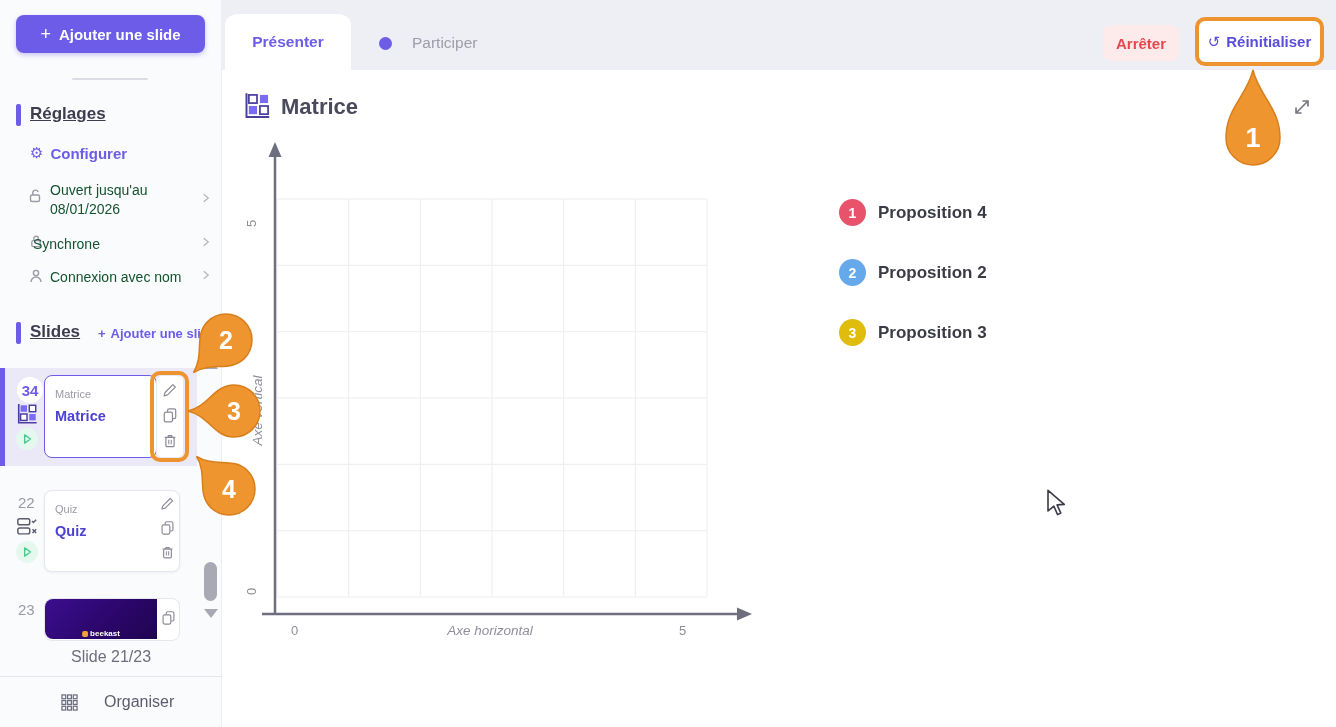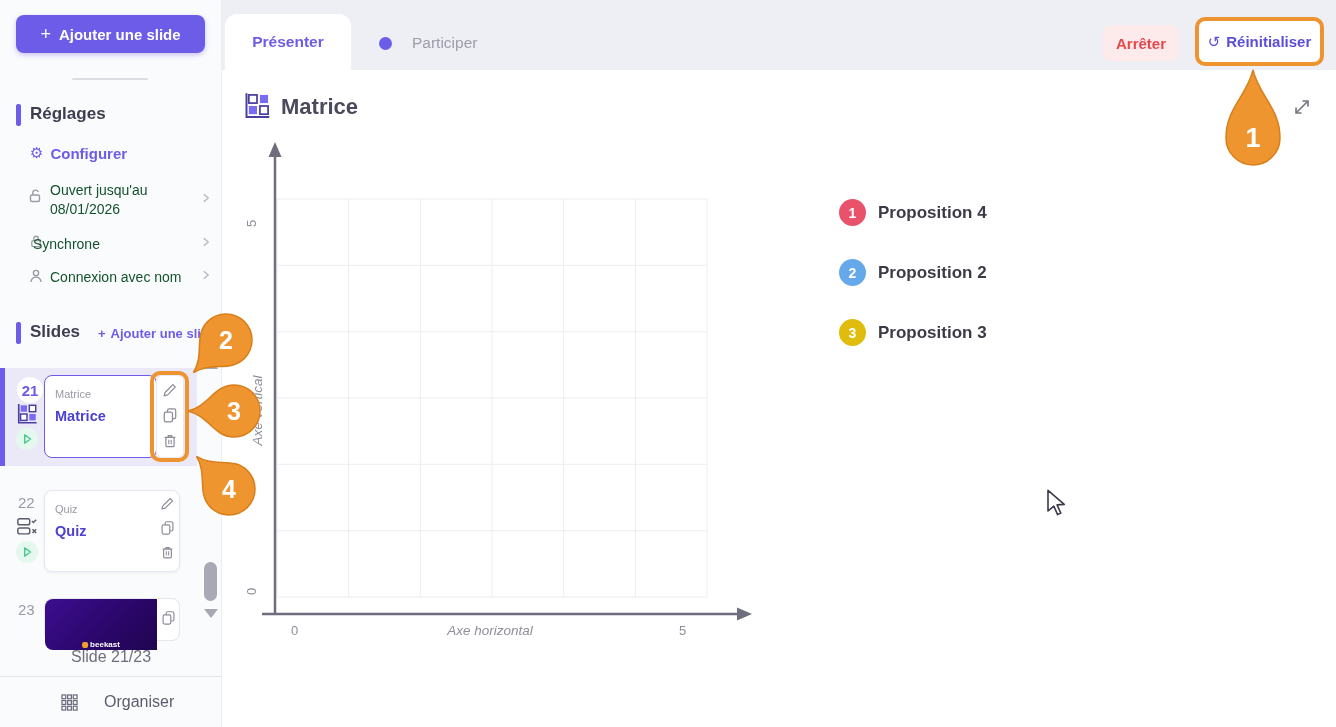--- a/index.html
+++ b/index.html
@@ -10,21 +10,21 @@
 
   
   #sidebar { position:absolute; left:0; top:0; width:222px; height:727px;
              background:#fafbfd; border-right:1px solid #eceef4; }
   .add-slide-btn { left:16px; top:15px; width:189px; height:38px; background:#6c5ce7;
                    border-radius:8px; color:#fff; display:flex; align-items:center; justify-content:center;
                    gap:8px; font-size:15px; font-weight:bold; box-shadow:0 2px 5px rgba(108,92,231,.35); cursor:pointer; }
   .add-slide-btn .plus { font-size:18px; font-weight:normal; }
   .divider-sm { left:72px; top:78px; width:76px; height:2px; background:#dcdce4; border-radius:1px; }
   .section-bar { width:5px; height:22px; background:#6c5ce7; border-radius:2px; }
-  .section-title { font-size:17px; font-weight:bold; color:#3d3d4f; }
+  .section-title { font-size:17px; font-weight:bold; color:#3d3d4f;text-decoration:underline; }
   .cfg-row { left:30px; top:144px; display:flex; align-items:center; gap:7px; color:#6c5ce7;
              font-size:15px; font-weight:bold; cursor:pointer; }
   .gear { font-family:"DejaVu Sans", sans-serif; font-size:15px; }
   .set-row { color:#14532d; font-size:14px; }
   .chev { width:12px; height:12px; }
   .slides-add { display:flex; align-items:center; gap:5px; color:#6c5ce7; font-size:13px; font-weight:bold; cursor:pointer; }
 
   .sel-row { left:0; top:368px; width:197px; height:98px; background:#ebe9f8; }
   .sel-bar { left:0; top:368px; width:5px; height:98px; background:#6c5ce7; }
   .num-circle { width:26px; height:26px; border-radius:50%; background:#fff; color:#6c5ce7;
@@ -200,21 +200,21 @@
 
   <div class="abs section-bar" style="left:16px; top:322px;"></div>
   <div class="abs section-title" style="left:30px; top:322px;">Slides</div>
   <div class="abs slides-add" style="left:98px; top:326px;">
     <span>+</span>
     <span>Ajouter une slide</span>
   </div>
 
   <div class="abs sel-row"></div>
   <div class="abs sel-bar"></div>
-  <div class="abs num-circle" style="left:17px; top:377px;">21</div>
+  <div class="abs num-circle" style="left:17px; top:377px;">34</div>
   <svg class="abs" style="left:16px; top:403px;" width="22" height="22" viewBox="0 0 24 24">
     <path d="M3 1 V21.5 H22.5" stroke="#4a3f9f" stroke-width="1.8" fill="none"></path>
     <rect x="5" y="2.5" width="7" height="7" fill="#7a6cf2"></rect>
     <rect x="14.5" y="2.5" width="7" height="7" fill="#fff" stroke="#4a3f9f" stroke-width="1.6"></rect>
     <rect x="5" y="12" width="7" height="7" fill="#fff" stroke="#4a3f9f" stroke-width="1.6"></rect>
     <rect x="14.5" y="12" width="7" height="7" fill="#7a6cf2"></rect>
   </svg>
   <div class="abs play-btn" style="left:16px; top:428px;">
     <svg width="14" height="14" viewBox="0 0 24 24">
       <polygon points="8,5 18,12 8,19" fill="none" stroke="#47c98d" stroke-width="2.4" stroke-linejoin="round"></polygon>
@@ -265,21 +265,21 @@
   </svg>
   <svg class="abs icon-btn" style="left:159px; top:544px;" width="17" height="17" viewBox="0 0 22 22">
     <path d="M4.5 6.5 h13 M9 6.5 V4.5 h4 v2" fill="none" stroke="#8b8b98" stroke-width="1.5"></path>
     <rect x="6" y="6.5" width="10" height="11.5" rx="1.5" fill="none" stroke="#8b8b98" stroke-width="1.5"></rect>
     <line x1="9.5" y1="9.5" x2="9.5" y2="15" stroke="#8b8b98" stroke-width="1.3"></line>
     <line x1="12.5" y1="9.5" x2="12.5" y2="15" stroke="#8b8b98" stroke-width="1.3"></line>
   </svg>
 
   <div class="abs num-plain" style="left:18px; top:601px;">23</div>
   <div class="abs slide-card" style="left:44px; top:598px; width:136px; height:43px; border:1px solid #e6e6ee;">
-    <div class="thumb" style="position:absolute; left:0; top:0; width:112px; height:51px;padding-left:21px;">
+    <div class="thumb" style="position:absolute; left:0; top:0; width:112px; height:40px;padding-left:21px;">
       <div class="brand" style="position:absolute; left:50%; transform:translateX(-50%); bottom:1px;">
         <span class="bee-dot"></span>
         <span>beekast</span>
       </div>
     </div>
     <svg class="icon-btn" style="position:absolute; left:115px; top:10px;" width="17" height="17" viewBox="0 0 22 22">
       <rect x="8" y="3.5" width="10" height="12" rx="2" fill="none" stroke="#8b8b98" stroke-width="1.5"></rect>
       <rect x="4" y="7.5" width="10" height="12" rx="2" fill="#fff" stroke="#8b8b98" stroke-width="1.5"></rect>
     </svg>
   </div>

